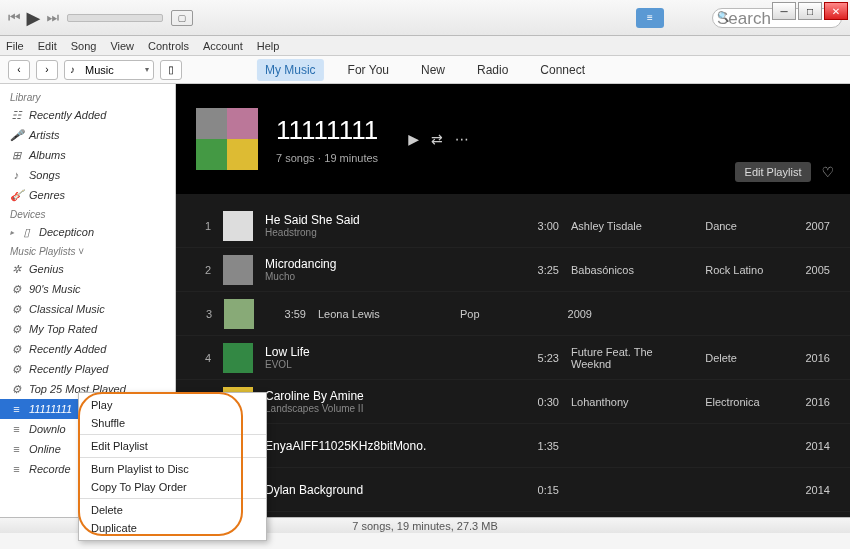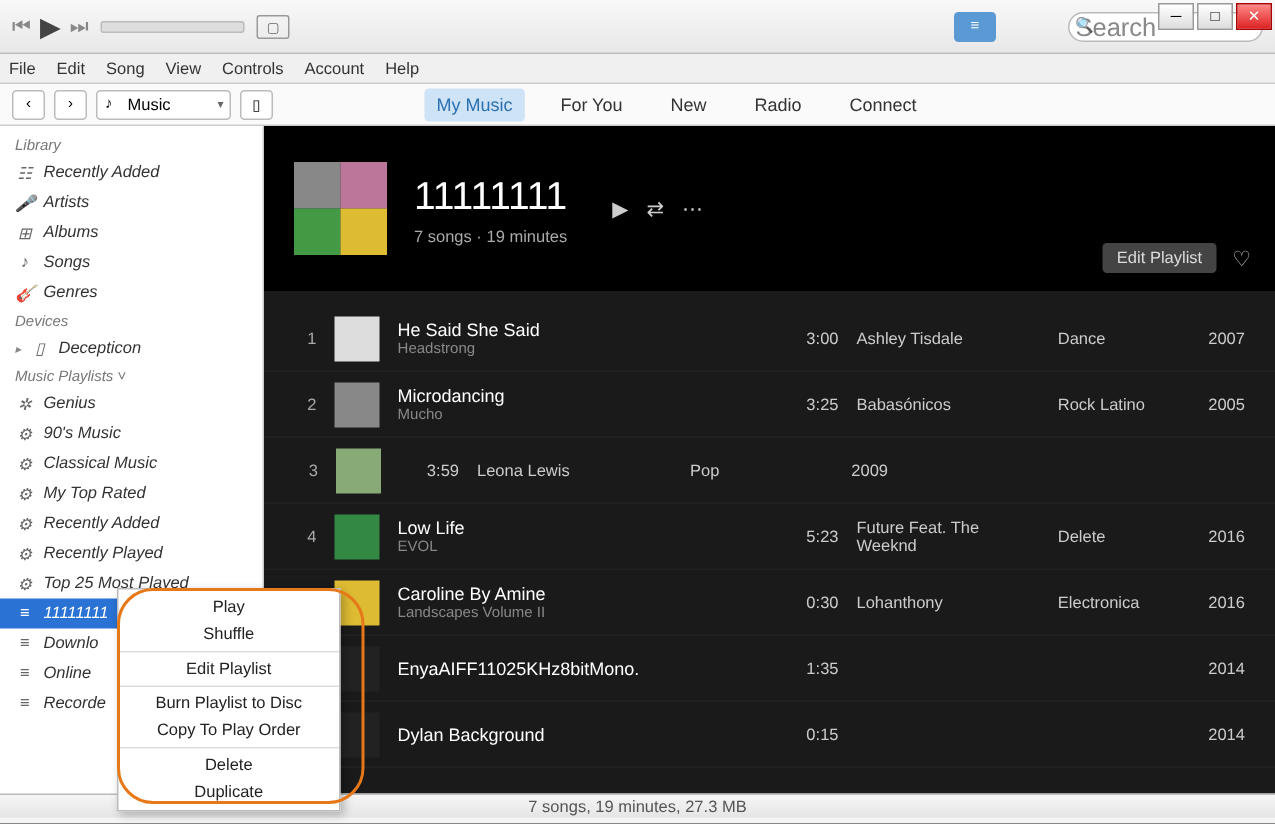--- a/index.html
+++ b/index.html
@@ -18,21 +18,21 @@
 .search-box{ width:130px; height:20px; border:1px solid #bbb; border-radius:10px; padding:0 8px 0 4px; font-size:17px; color:#888; position:relative; background:#fff;margin-left:40px;}
 .search-box::before{content:"🔍"; position:absolute; left:4px; top:2px; font-size:10px;}
 .menubar{ height:20px; background:#f0f0f0; display:flex; align-items:center; padding:0 6px; gap:14px; font-size:11px; color:#333; border-bottom:1px solid #ccc;}
 .menubar span{cursor:pointer;}
 .navbar{ height:28px; background:#fafafa; border-bottom:1px solid #ccc; display:flex; align-items:center; padding:0 8px; gap:6px;}
 .nav-btn{ width:22px; height:20px; border:1px solid #bbb; border-radius:3px; background:#fff; font-size:10px; display:flex; align-items:center; justify-content:center; }
 .dropdown{ height:20px; border:1px solid #bbb; border-radius:3px; background:#fff; font-size:11px; padding:0 16px 0 20px; display:flex; align-items:center; position:relative; width:90px;}
 .dropdown::before{content:"♪"; position:absolute; left:5px; font-size:10px;}
 .dropdown::after{content:"▾"; position:absolute; right:4px; font-size:8px; color:#666;}
 .device-btn{ width:22px; height:20px; border:1px solid #bbb; border-radius:3px; background:#fff; font-size:10px; display:flex; align-items:center; justify-content:center;}
-.nav-tabs{ position:absolute; left:50%; transform:translateX(-50%); display:flex; gap:16px; font-size:12px; color:#333;margin-left:26px;}
+.nav-tabs{ position:absolute; left:50%; transform:translateX(-50%); display:flex; gap:16px; font-size:12px; color:#333;}
 .nav-tabs span{cursor:pointer; padding:4px 8px;}
 .nav-tabs .active{ background:#cfe3f7; color:#2a6fb0; border-radius:3px;}
 .body-row{ display:flex; height:calc(100% - 104px); }
 .sidebar{ width:176px; background:#fff; border-right:1px solid #ccc; padding:4px 0; font-size:11px; color:#333; overflow:visible; position:relative;font-style:italic;}
 .sb-header{ padding:4px 10px 2px; font-size:10px; color:#777;}
 .sb-item{ height:20px; display:flex; align-items:center; padding:0 10px; gap:6px; cursor:pointer;}
 .sb-item .ic{ width:13px; text-align:center; color:#666; font-size:11px;}
 .sb-item.selected{ background:#2a72d4; color:#fff;}
 .sb-item.selected .ic{color:#fff;}
 .main{ flex:1; background:#1a1a1a; color:#ddd; overflow:auto; position:relative;}
@@ -53,25 +53,25 @@
 .trow{ display:flex; align-items:center; padding:6px 20px; gap:12px; font-size:11px; border-bottom:1px solid #222; min-height:44px;}
 .tnum{ width:16px; text-align:right; color:#aaa;}
 .tart{ width:30px; height:30px; background:#444; flex-shrink:0;}
 .tinfo{ width:260px;}
 .tinfo .ttitle{ color:#fff; font-size:12px;}
 .tinfo .talbum{ color:#888; font-size:10px;}
 .tdur{ width:40px; text-align:right; color:#ccc;}
 .tartist{ width:130px; color:#ccc;}
 .tgenre{ width:80px; color:#ccc;}
 .tyear{ width:40px; text-align:right; color:#ccc;}
-.context-menu{ position:absolute; left:78px; top:392px; width:149px; background:#fff; border:1px solid #bbb; box-shadow:2px 2px 6px rgba(0,0,0,.25); z-index:100; font-size:11px; color:#222; padding:3px 0;text-align:center;}
+.context-menu{ position:absolute; left:78px; top:392px; width:189px; background:#fff; border:1px solid #bbb; box-shadow:2px 2px 6px rgba(0,0,0,.25); z-index:100; font-size:11px; color:#222; padding:3px 0;}
 .context-menu .ci{ padding:3px 12px; cursor:pointer;}
 .context-menu hr{border:none;border-top:1px solid #ddd; margin:2px 0;}
 .highlight{ position:absolute; left:78px; top:392px; width:165px; height:144px; border:2px solid #e67817; border-radius:24px; z-index:101; pointer-events:none;}
-.statusbar{ position:absolute; bottom:4px; left:0; right:0; height:16px; background:linear-gradient(#f5f5f5,#e5e5e5); border-top:1px solid #bbb; font-size:11px; color:#555; display:flex; align-items:center; justify-content:center;}
+.statusbar{ position:absolute; bottom:16px; left:0; right:0; height:16px; background:linear-gradient(#f5f5f5,#e5e5e5); border-top:1px solid #bbb; font-size:11px; color:#555; display:flex; align-items:center; justify-content:center;}
 </style>
 </head>
 <body>
 
 <div class="window-controls">
   <div class="wbtn">─</div>
   <div class="wbtn">□</div>
   <div class="wbtn close">✕</div>
 </div>
 

